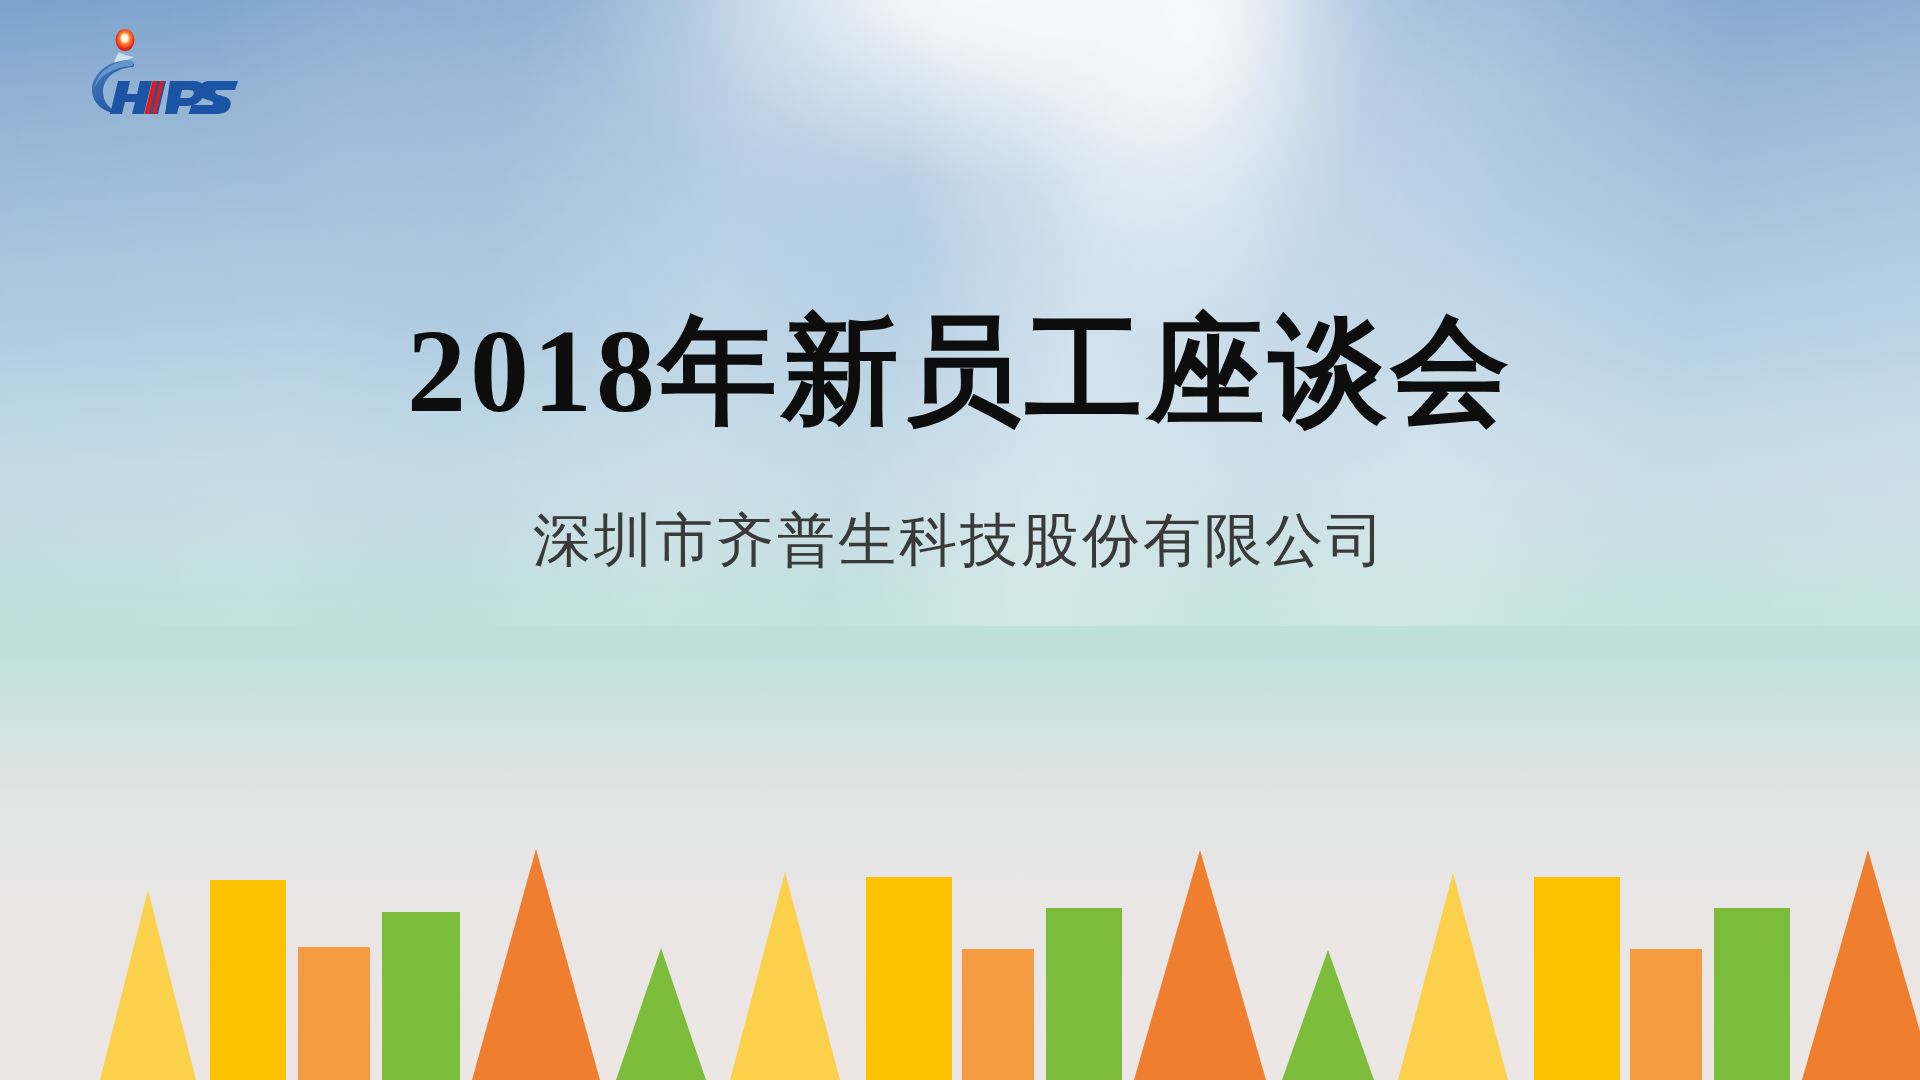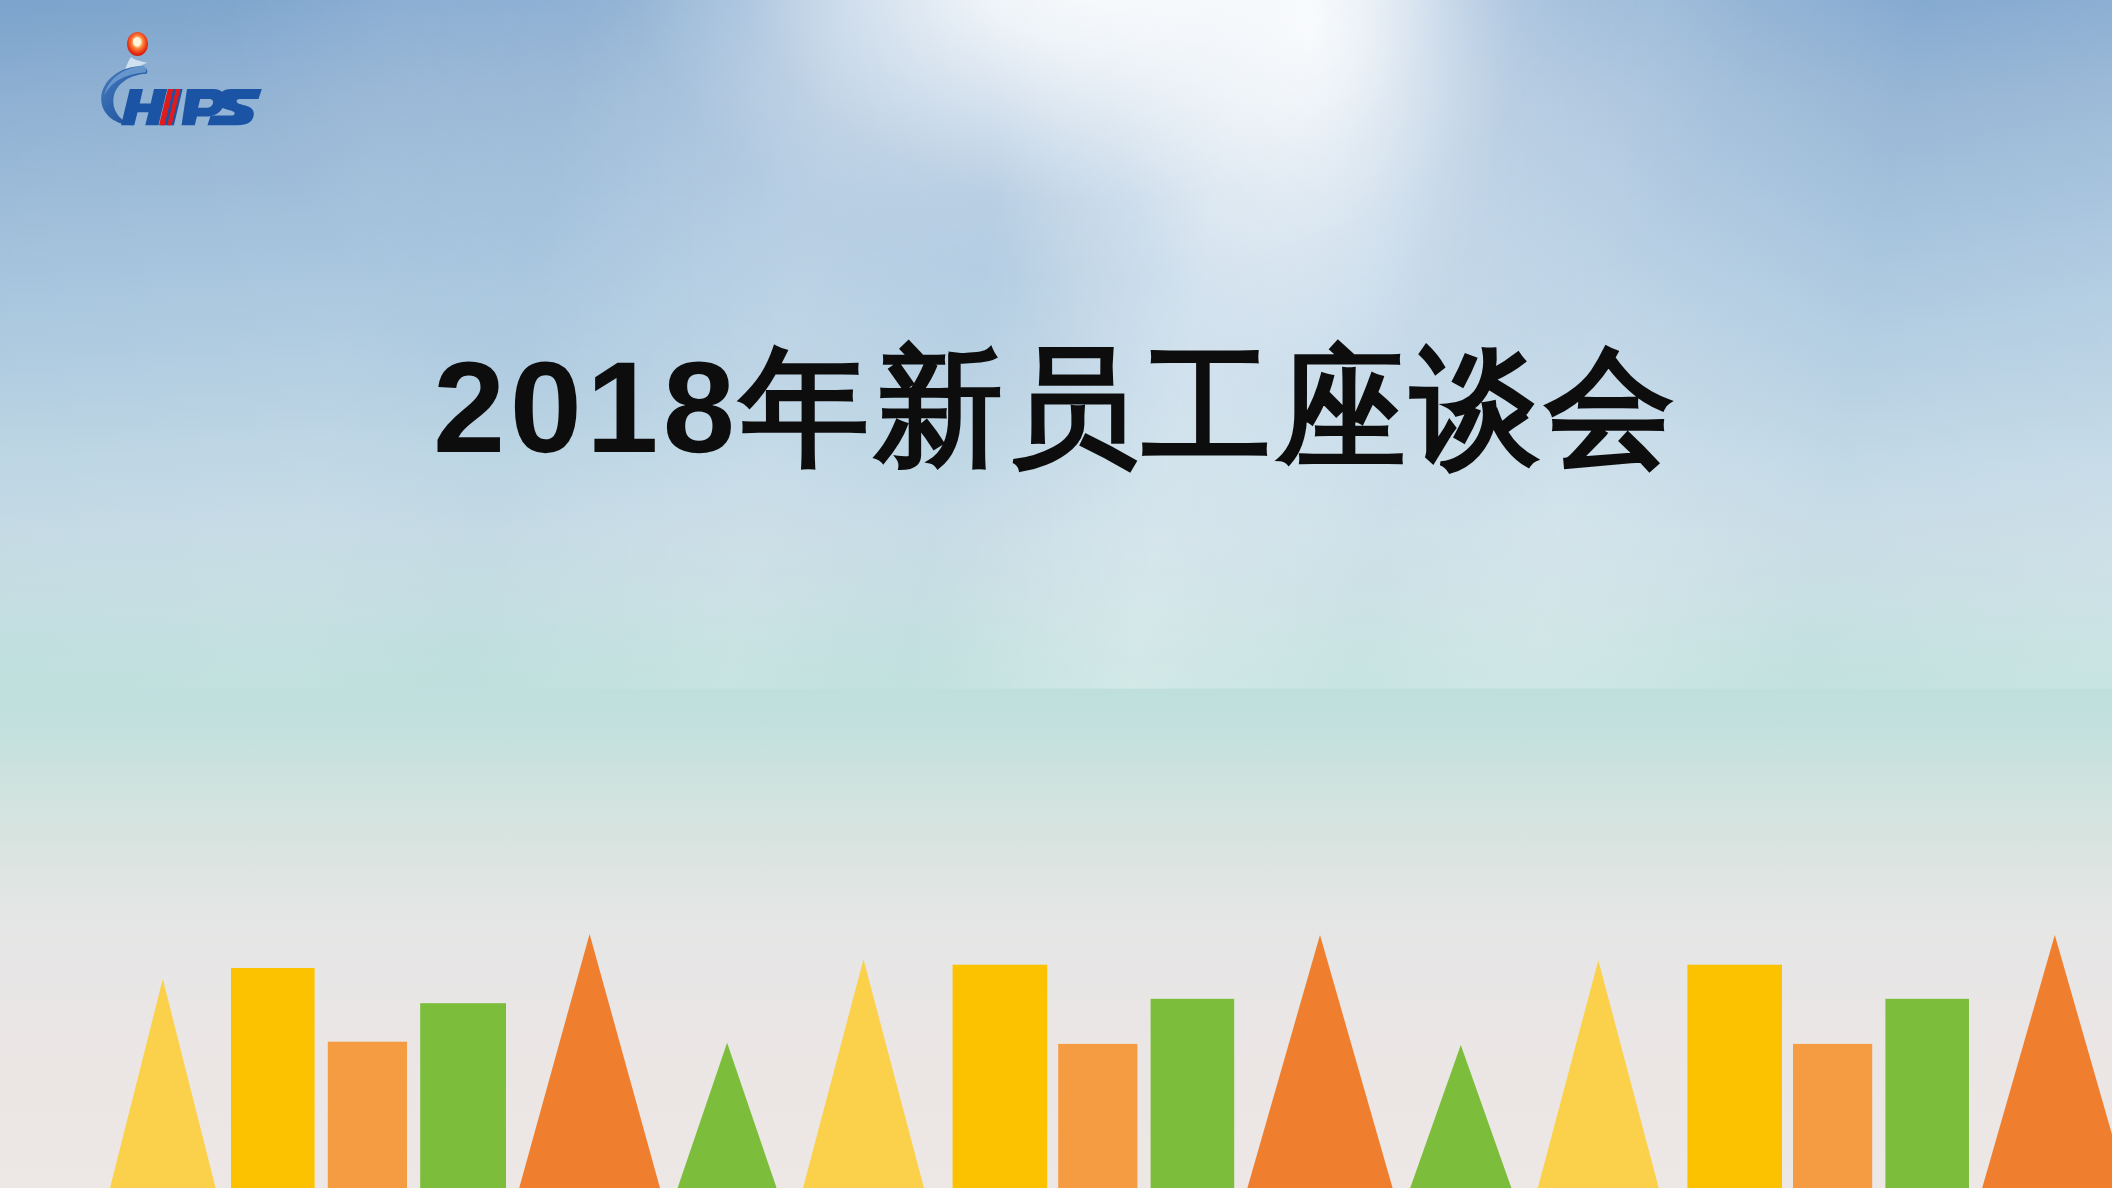--- a/index.html
+++ b/index.html
@@ -110,21 +110,21 @@
 
   
   .title-block {
     position: absolute;
     left: 0;
     top: 300px;
     width: 1920px;
     text-align: center;
   }
   .main-title {
-    font-family: Liberation Sans, sans-serif;
+    font-family: Liberation Serif, serif;
     font-size: 118px;
     line-height: 1.22;
     color: #0d0d0d;
     letter-spacing: 4px;
     margin: 0;
     white-space: nowrap;
   }
   .subtitle {
     font-family: "Liberation Serif", "DejaVu Serif", serif;
     font-size: 58px;
@@ -204,20 +204,21 @@
 
       <g>
         <path d="M74.5 55 L79.5 55 L71.5 88 L66.5 88 Z" fill="#e01b1b"></path>
         <path d="M82 55 L86 55 L78 88 L74 88 Z" fill="#e01b1b"></path>
       </g>
     </svg>
   </div>
 
   <div class="title-block">
     <h1 class="main-title">2018年新员工座谈会</h1>
+    <p class="subtitle">深圳市齐普生科技股份有限公司</p>
   </div>
 
   <div class="shape-band">
     <svg viewBox="0 0 1920 360" preserveAspectRatio="none" xmlns="http://www.w3.org/2000/svg">
       <g id="shapes-layer">
           <polygon points="148,170 196,360 100,360" fill="#fbd14b"></polygon>
           <rect x="210" y="160" width="76" height="200" fill="#fcc200"></rect>
           <rect x="298" y="227" width="72" height="133" fill="#f59b42"></rect>
           <rect x="382" y="192" width="78" height="168" fill="#7cbe3b"></rect>
           <polygon points="536,129 600,360 472,360" fill="#ef7f2e"></polygon>

